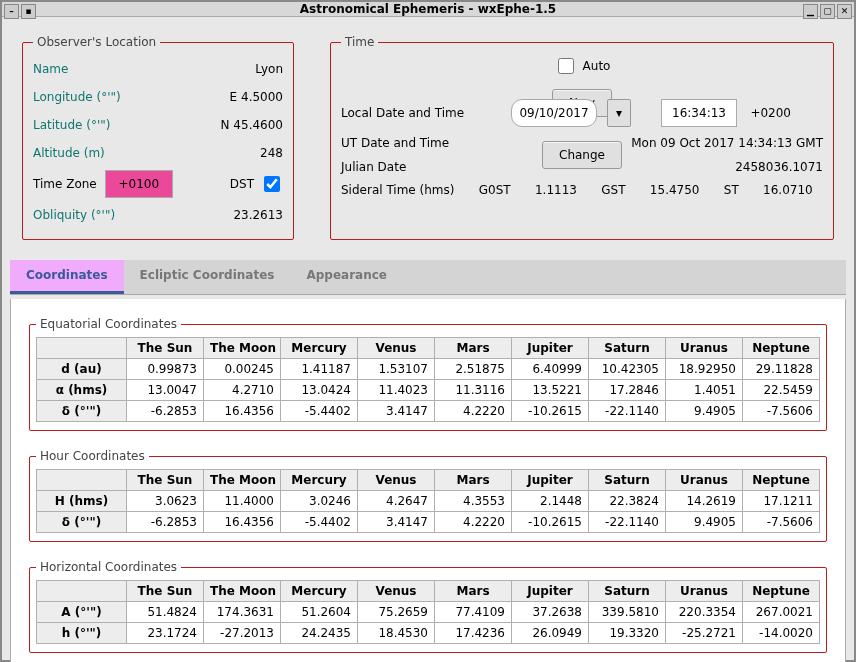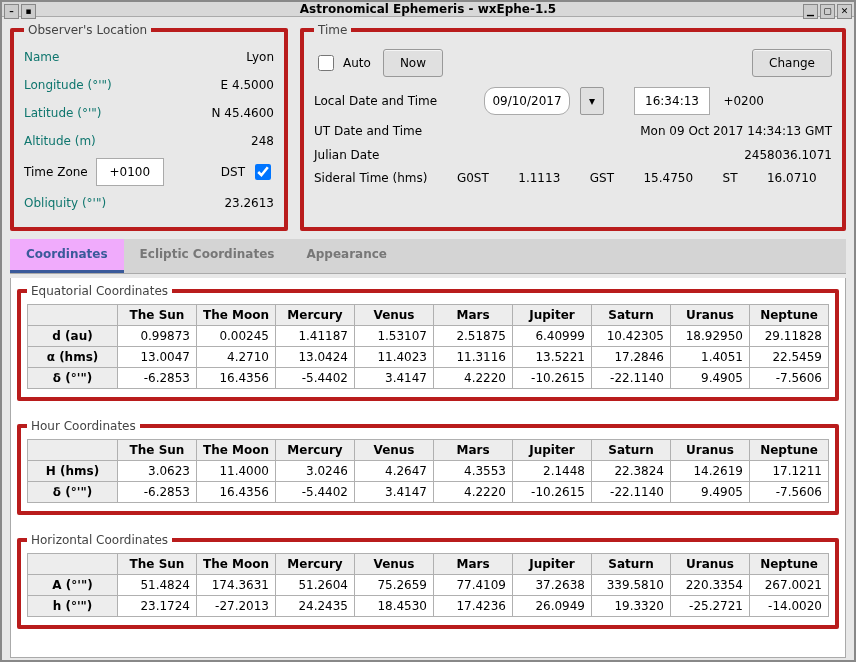--- a/index.html
+++ b/index.html
@@ -51,23 +51,23 @@
     padding: 6px 8px;
     display: flex;
     flex-direction: column;
     gap: 4px;
   }
   .top-row {
     display: flex;
     gap: 12px;
   }
   fieldset {
-    border: 4px solid #b91c1c;
+    border: 1px solid #b91c1c;
     border-radius: 2px;
-    margin: 0;
+    margin: 12px;
     padding: 6px 10px 10px 10px;
     background: #e8e8e8;
   }
   legend {
     padding: 0 4px;
     color: #444;
     font-size: 12px;
   }
   .loc-box { width: 250px; }
   .time-box { flex: 1; }
@@ -76,40 +76,40 @@
     justify-content: space-between;
     align-items: center;
     height: 28px;
   }
   .row .label { color: #0f766e; }
   .row .val { text-align: right; }
   .tz-input {
     width: 62px;
     height: 24px;
     border: 1px solid #aaa;
-    background: #ffffff;
+    background: #ec4899;
     text-align: center;
     font-family: inherit;
     font-size: 12px;
   }
   .row-tz { display:flex; align-items:center; height:34px; gap:8px;}
   .dst-wrap { margin-left:auto; display:flex; align-items:center; gap:6px;}
   input[type=checkbox]{ width:16px; height:16px; }
   .btn {
     background: #e0e0e0;
     border: 1px solid #999;
     border-radius: 3px;
     padding: 6px 16px;
     font-family: inherit;
     font-size: 12px;
     cursor: pointer;
     box-shadow: inset 0 1px #f5f5f5;
   }
   .time-top {
-    display:flex; align-items:center; gap:12px; height:40px;
+    display:flex; align-items:center; gap:12px; height:40px;flex-direction:column;
   }
   .time-top .spacer { flex:1; }
   .auto-wrap { display:flex; align-items:center; gap:6px;}
   .time-mid { display:flex; align-items:center; gap:10px; height:36px;}
   .date-input, .time-input {
     height:24px; border:1px solid #aaa; background:#fff;
     font-family:inherit; font-size:12px; text-align:center;
   }
   .date-input{ width:80px;border-radius:11px; }
   .drop-btn{

